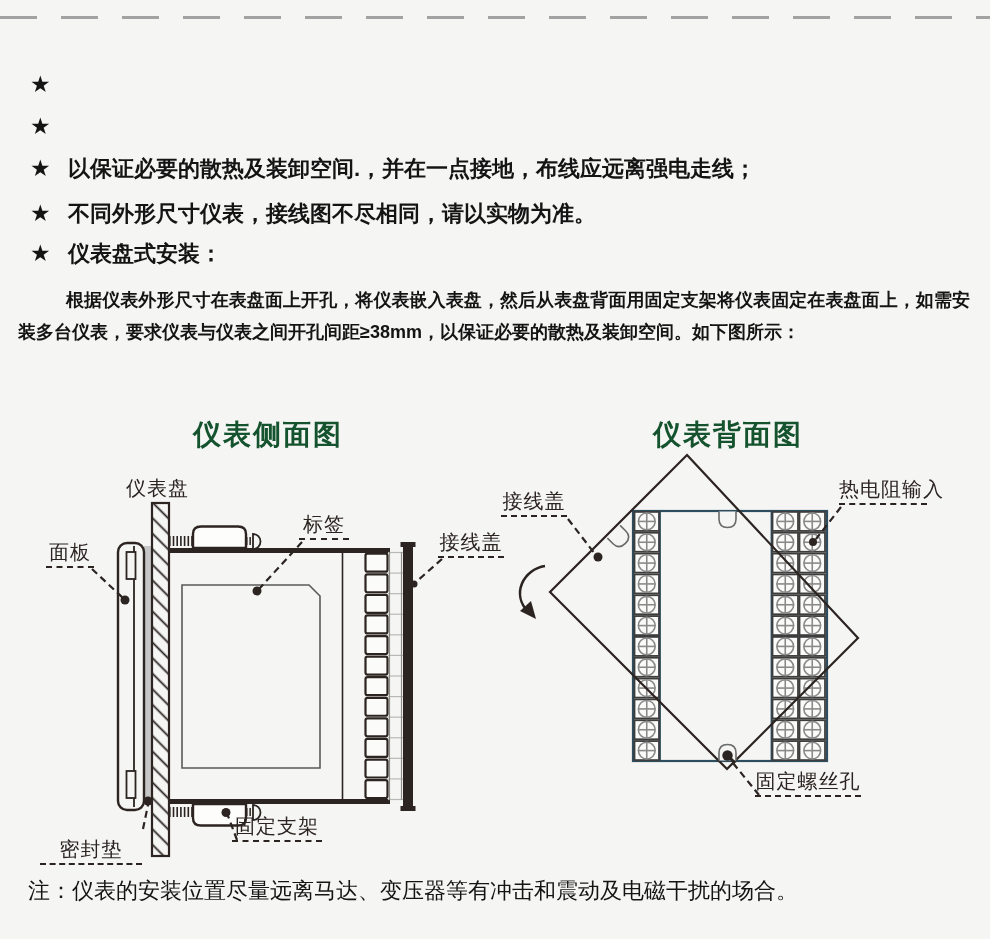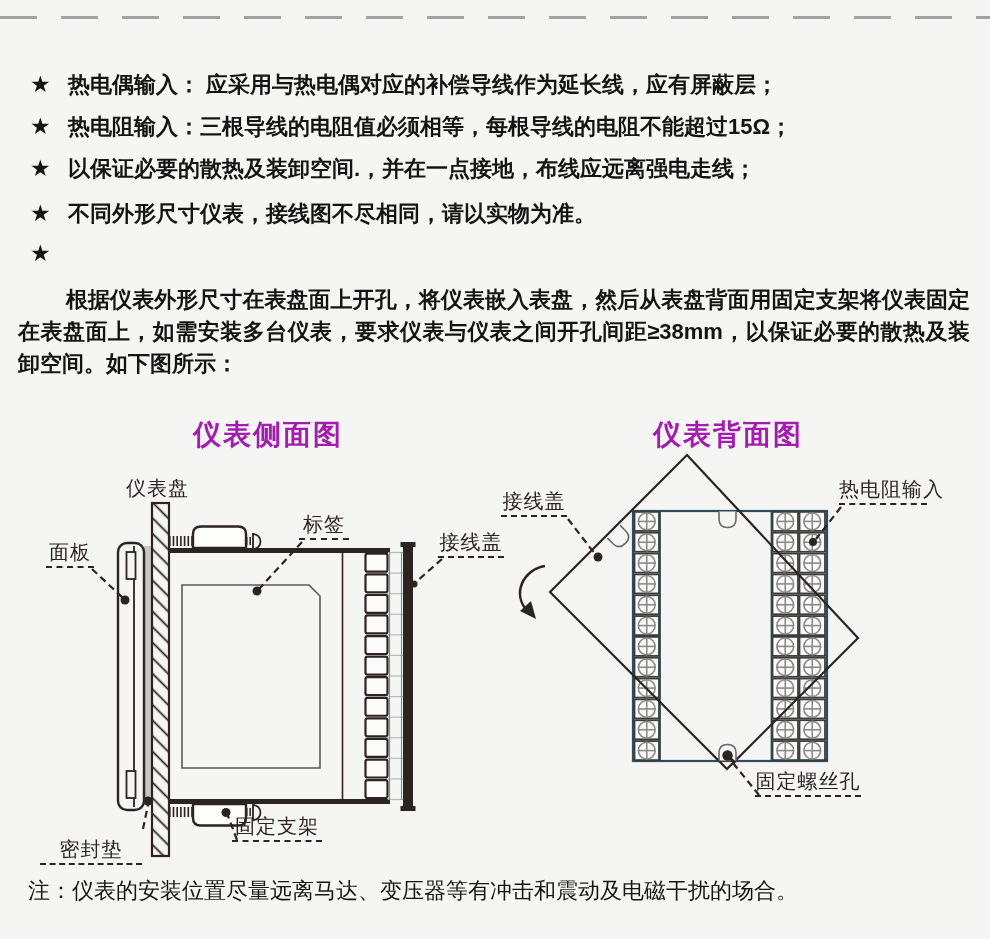--- a/index.html
+++ b/index.html
@@ -13,63 +13,62 @@
     position:absolute;left:0;top:16px;width:990px;height:3px;
     background:repeating-linear-gradient(to right,#a2a2a2 0 37px,rgba(0,0,0,0) 37px 61px);
   }
   .bullet{
     position:absolute;left:30px;width:940px;display:flex;align-items:flex-start;
     font-size:22px;font-weight:bold;line-height:27px;white-space:nowrap;
   }
   .bullet .star{font-size:23px;width:38px;flex:0 0 38px;line-height:27px;}
   .para{
     position:absolute;left:18px;top:284px;width:952px;
-    font-size:22px;font-weight:bold;line-height:32px;text-indent:48px;
+    font-size:18px;font-weight:bold;line-height:32px;text-indent:48px;
     text-align:justify;
   }
   .note{
     position:absolute;left:28px;top:877px;width:950px;
     font-size:22px;font-weight:normal;line-height:28px;white-space:nowrap;
   }
   .dtitle{
     position:absolute;width:220px;text-align:center;
     font-family:"Liberation Serif","DejaVu Serif",serif;
-    font-size:28px;font-weight:bold;letter-spacing:2px;color:#a21caf;
+    font-size:28px;font-weight:bold;letter-spacing:2px;color:#14532d;
     white-space:nowrap;
   }
   .dlabel{
     position:absolute;font-size:20px;color:#2b2420;line-height:22px;
     white-space:nowrap;letter-spacing:1px;
   }
   .dlabel.u{border-bottom:2.5px dashed #2b2420;padding-bottom:3px;text-align:center;}
   svg.diagram{position:absolute;left:0;top:0;pointer-events:none;}
 </style>
 </head>
 <body>
 
 <div class="sep"></div>
 
 <div class="bullet" style="top:71px">
   <span class="star">★</span>
-  <span>热电偶输入： 应采用与热电偶对应的补偿导线作为延长线，应有屏蔽层；</span>
 </div>
 <div class="bullet" style="top:113px">
   <span class="star">★</span>
-  <span>热电阻输入：三根导线的电阻值必须相等，每根导线的电阻不能超过15Ω；</span>
 </div>
 <div class="bullet" style="top:155px">
   <span class="star">★</span>
   <span>以保证必要的散热及装卸空间.，并在一点接地，布线应远离强电走线；</span>
 </div>
 <div class="bullet" style="top:200px">
   <span class="star">★</span>
   <span>不同外形尺寸仪表，接线图不尽相同，请以实物为准。</span>
 </div>
 <div class="bullet" style="top:240px">
   <span class="star">★</span>
+  <span>仪表盘式安装：</span>
 </div>
 
 <div class="para">根据仪表外形尺寸在表盘面上开孔，将仪表嵌入表盘，然后从表盘背面用固定支架将仪表固定在表盘面上，如需安装多台仪表，要求仪表与仪表之间开孔间距≥38mm，以保证必要的散热及装卸空间。如下图所示：</div>
 
 <svg class="diagram" width="990" height="939" viewBox="0 0 990 939">
   <defs>
     <pattern id="hatch" patternUnits="userSpaceOnUse" width="11" height="11" patternTransform="rotate(-45)">
       <line x1="5.5" y1="-2" x2="5.5" y2="13" stroke="#2b2420" stroke-width="1.8"></line>
     </pattern>
   </defs>

